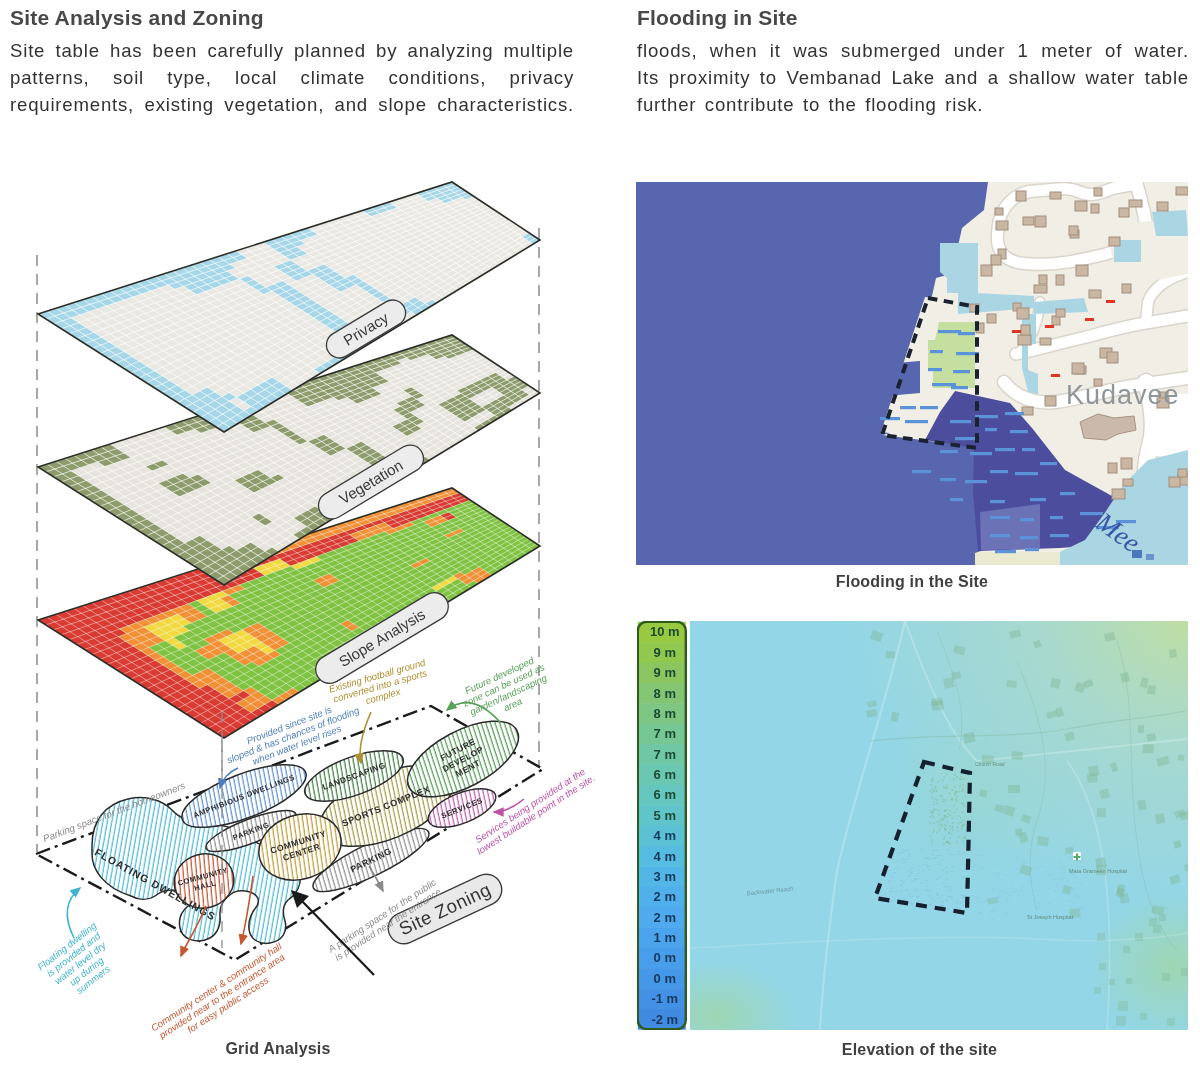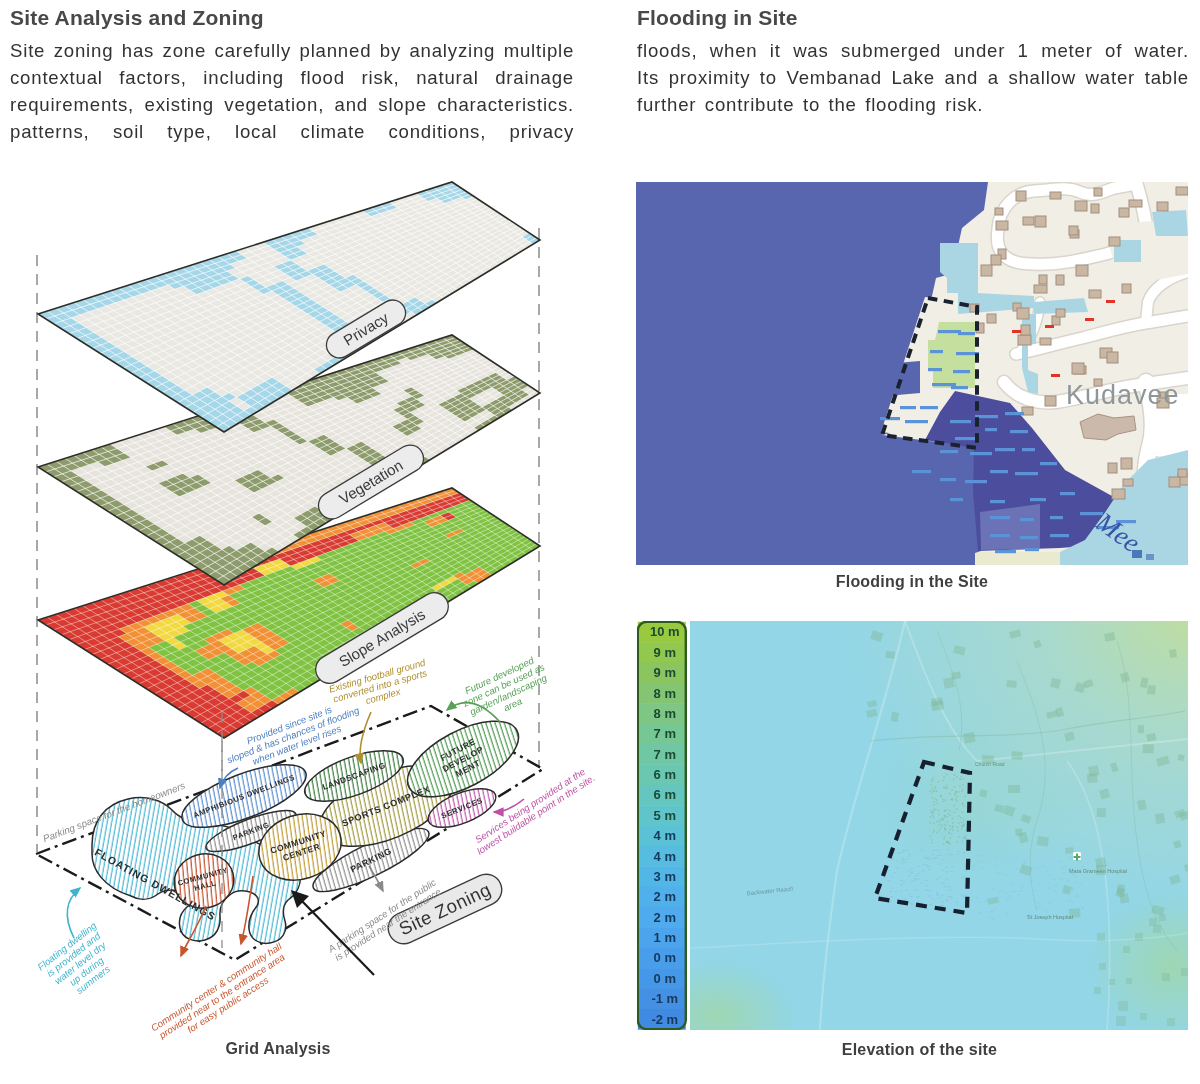--- a/index.html
+++ b/index.html
@@ -6,24 +6,23 @@
 body{font-family:"Liberation Sans",sans-serif;position:relative}
 .abs{position:absolute}
 .title{font-size:21px;font-weight:bold;color:#484848;letter-spacing:0.2px}
 .body{font-size:18.6px;color:#323232;line-height:27px;letter-spacing:0.8px;word-spacing:2.5px}
 .jl{text-align:justify;text-align-last:justify;height:27px;overflow:hidden;white-space:nowrap}
 .ll{height:27px;white-space:nowrap}
 .cap{font-size:16px;font-weight:bold;color:#3f3f3f;text-align:center;letter-spacing:0.2px}
 </style></head><body>
 <div class="abs title" style="left:10px;top:6px">Site Analysis and Zoning</div>
 <div class="abs body" style="left:10px;top:37px;width:564px">
-    <div class="jl">Site zoning has zone carefully planned by analyzing multiple</div>
-    <div class="jl">contextual factors, including flood risk, natural drainage</div>
+    <div class="jl">Site table has been carefully planned by analyzing multiple</div>
+    <div class="jl">patterns, soil type, local climate conditions, privacy</div>
     <div class="jl">requirements, existing vegetation, and slope characteristics.</div>
-    <div class="jl">patterns, soil type, local climate conditions, privacy</div>
   </div>
 <div class="abs title" style="left:637px;top:6px">Flooding in Site</div>
 <div class="abs body" style="left:637px;top:37px;width:552px">
     <div class="jl">floods, when it was submerged under 1 meter of water.</div>
     <div class="jl">Its proximity to Vembanad Lake and a shallow water table</div>
     <div class="ll">further contribute to the flooding risk.</div>
   </div>
 <div class="abs cap" style="left:0px;top:1040px;width:556px">Grid Analysis</div>
 <div class="abs cap" style="left:636px;top:573px;width:552px">Flooding in the Site</div>
 <div class="abs cap" style="left:644px;top:1041px;width:551px">Elevation of the site</div>

